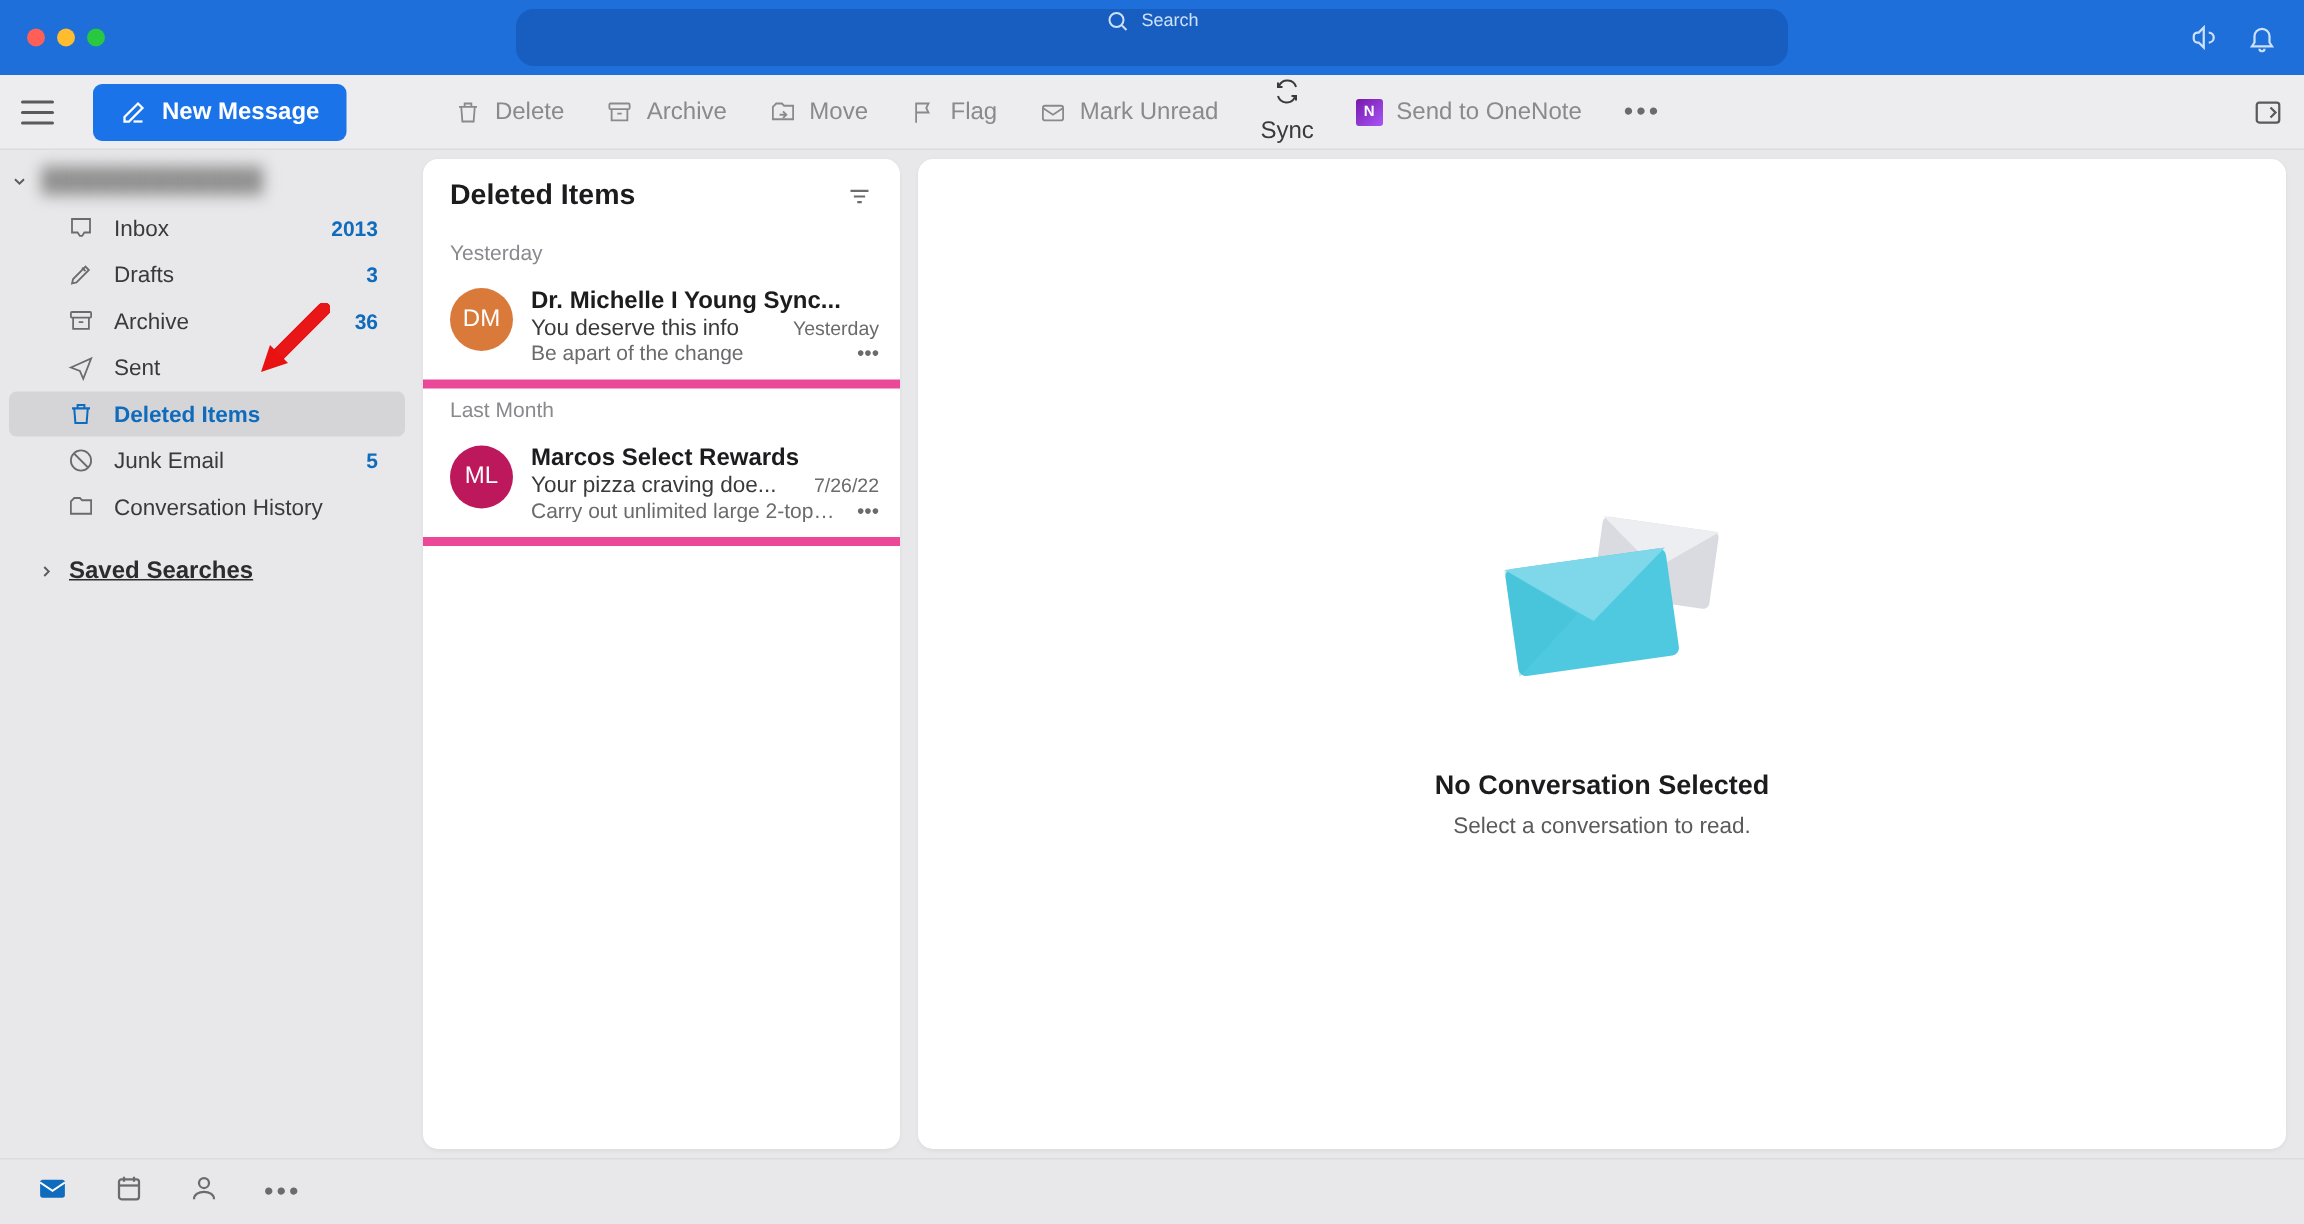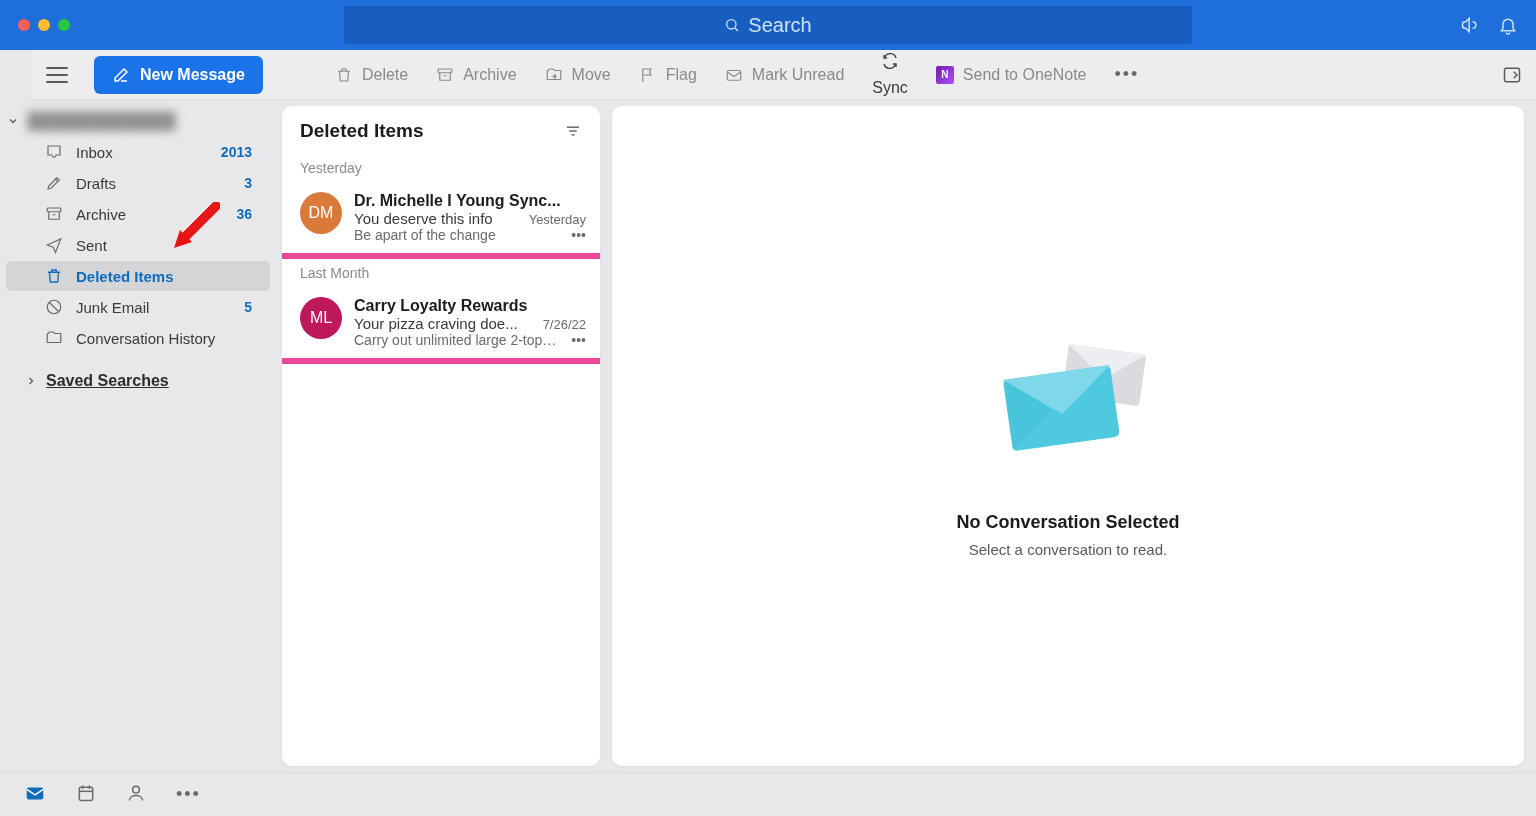--- a/index.html
+++ b/index.html
@@ -3,25 +3,25 @@
 <meta charset="utf-8">
 <style>
 * { box-sizing: border-box; margin: 0; padding: 0; }
 body { font-family: -apple-system, BlinkMacSystemFont, "Segoe UI", Helvetica, Arial, sans-serif; background: #e8e8ea; width: 1536px; height: 816px; overflow: hidden; }
 .titlebar { height: 50px; background: #1e6fd9; display: flex; align-items: center; padding: 0 18px; position: relative; }
 .traffic-lights { display: flex; gap: 8px; }
 .traffic-light { width: 12px; height: 12px; border-radius: 50%; }
 .tl-red { background: #ff5f57; }
 .tl-yellow { background: #febc2e; }
 .tl-green { background: #28c840; }
-.search-wrap { position: absolute; left: 50%; transform: translateX(-50%); width: 848px; height: 38px; background: #185ec0; border-radius: 2px; display: flex; align-items: center; justify-content: center; gap: 8px; color: #cde1f8; font-size: 20px; }
+.search-wrap { position: absolute; left: 50%; transform: translateX(-50%); width: 848px; height: 38px; background: #185ec0; border-radius: 12px; display: flex; justify-content: center; gap: 8px; color: #cde1f8; font-size: 12px; }
 .titlebar-right { margin-left: auto; display: flex; gap: 18px; color: #cde1f8; }
 .titlebar-right svg, .search-wrap svg { stroke: #cde1f8; }
 
-.toolbar { height: 50px; background: #ededef; display: flex; align-items: center; padding: 0 14px; gap: 8px; border-bottom: 1px solid #dcdcde; margin-left: 32px; }
+.toolbar { height: 50px; background: #ededef; display: flex; align-items: center; padding: 0 14px; gap: 8px; border-bottom: 1px solid #dcdcde; }
 .hamburger { width: 22px; height: 16px; display: flex; flex-direction: column; justify-content: space-between; cursor: pointer; margin-right: 18px; }
 .hamburger span { height: 2px; background: #5a5a5c; border-radius: 1px; }
 .new-msg-btn { background: #1a73e8; color: #fff; border: none; border-radius: 6px; padding: 10px 18px; font-size: 16px; font-weight: 600; display: flex; align-items: center; gap: 10px; cursor: pointer; }
 .tool-actions { display: flex; align-items: center; gap: 28px; margin-left: 64px; }
 .tool-item { display: flex; align-items: center; gap: 9px; color: #8a8a8e; font-size: 16px; cursor: pointer; }
 .tool-item.enabled { color: #3a3a3c; flex-direction: column; }
 .tool-item svg { stroke: currentColor; }
 .toolbar-right { margin-left: auto; display: flex; align-items: center; }
 .onenote-icon { width: 18px; height: 18px; background: linear-gradient(135deg,#7719aa,#a855f7); border-radius: 2px; display: flex; align-items: center; justify-content: center; color: #fff; font-size: 10px; font-weight: bold; }
 
@@ -279,21 +279,21 @@
         <div class="msg-row">
               <div class="msg-preview">Be apart of the change</div>
               <div class="msg-dots">•••</div>
             </div>
       </div>
         </div>
         <div class="date-sep">Last Month</div>
         <div class="msg-item">
           <div class="avatar" style="background:#be185d">ML</div>
       <div class="msg-body">
-        <div class="msg-from">Carry Loyalty Rewards</div>
+        <div class="msg-from">Marcos Select Rewards</div>
         <div class="msg-row">
               <div class="msg-subject">Your pizza craving doe...</div>
               <div class="msg-date">7/26/22</div>
             </div>
         <div class="msg-row">
               <div class="msg-preview">Carry out unlimited large 2-toppi...</div>
               <div class="msg-dots">•••</div>
             </div>
       </div>
         </div>

